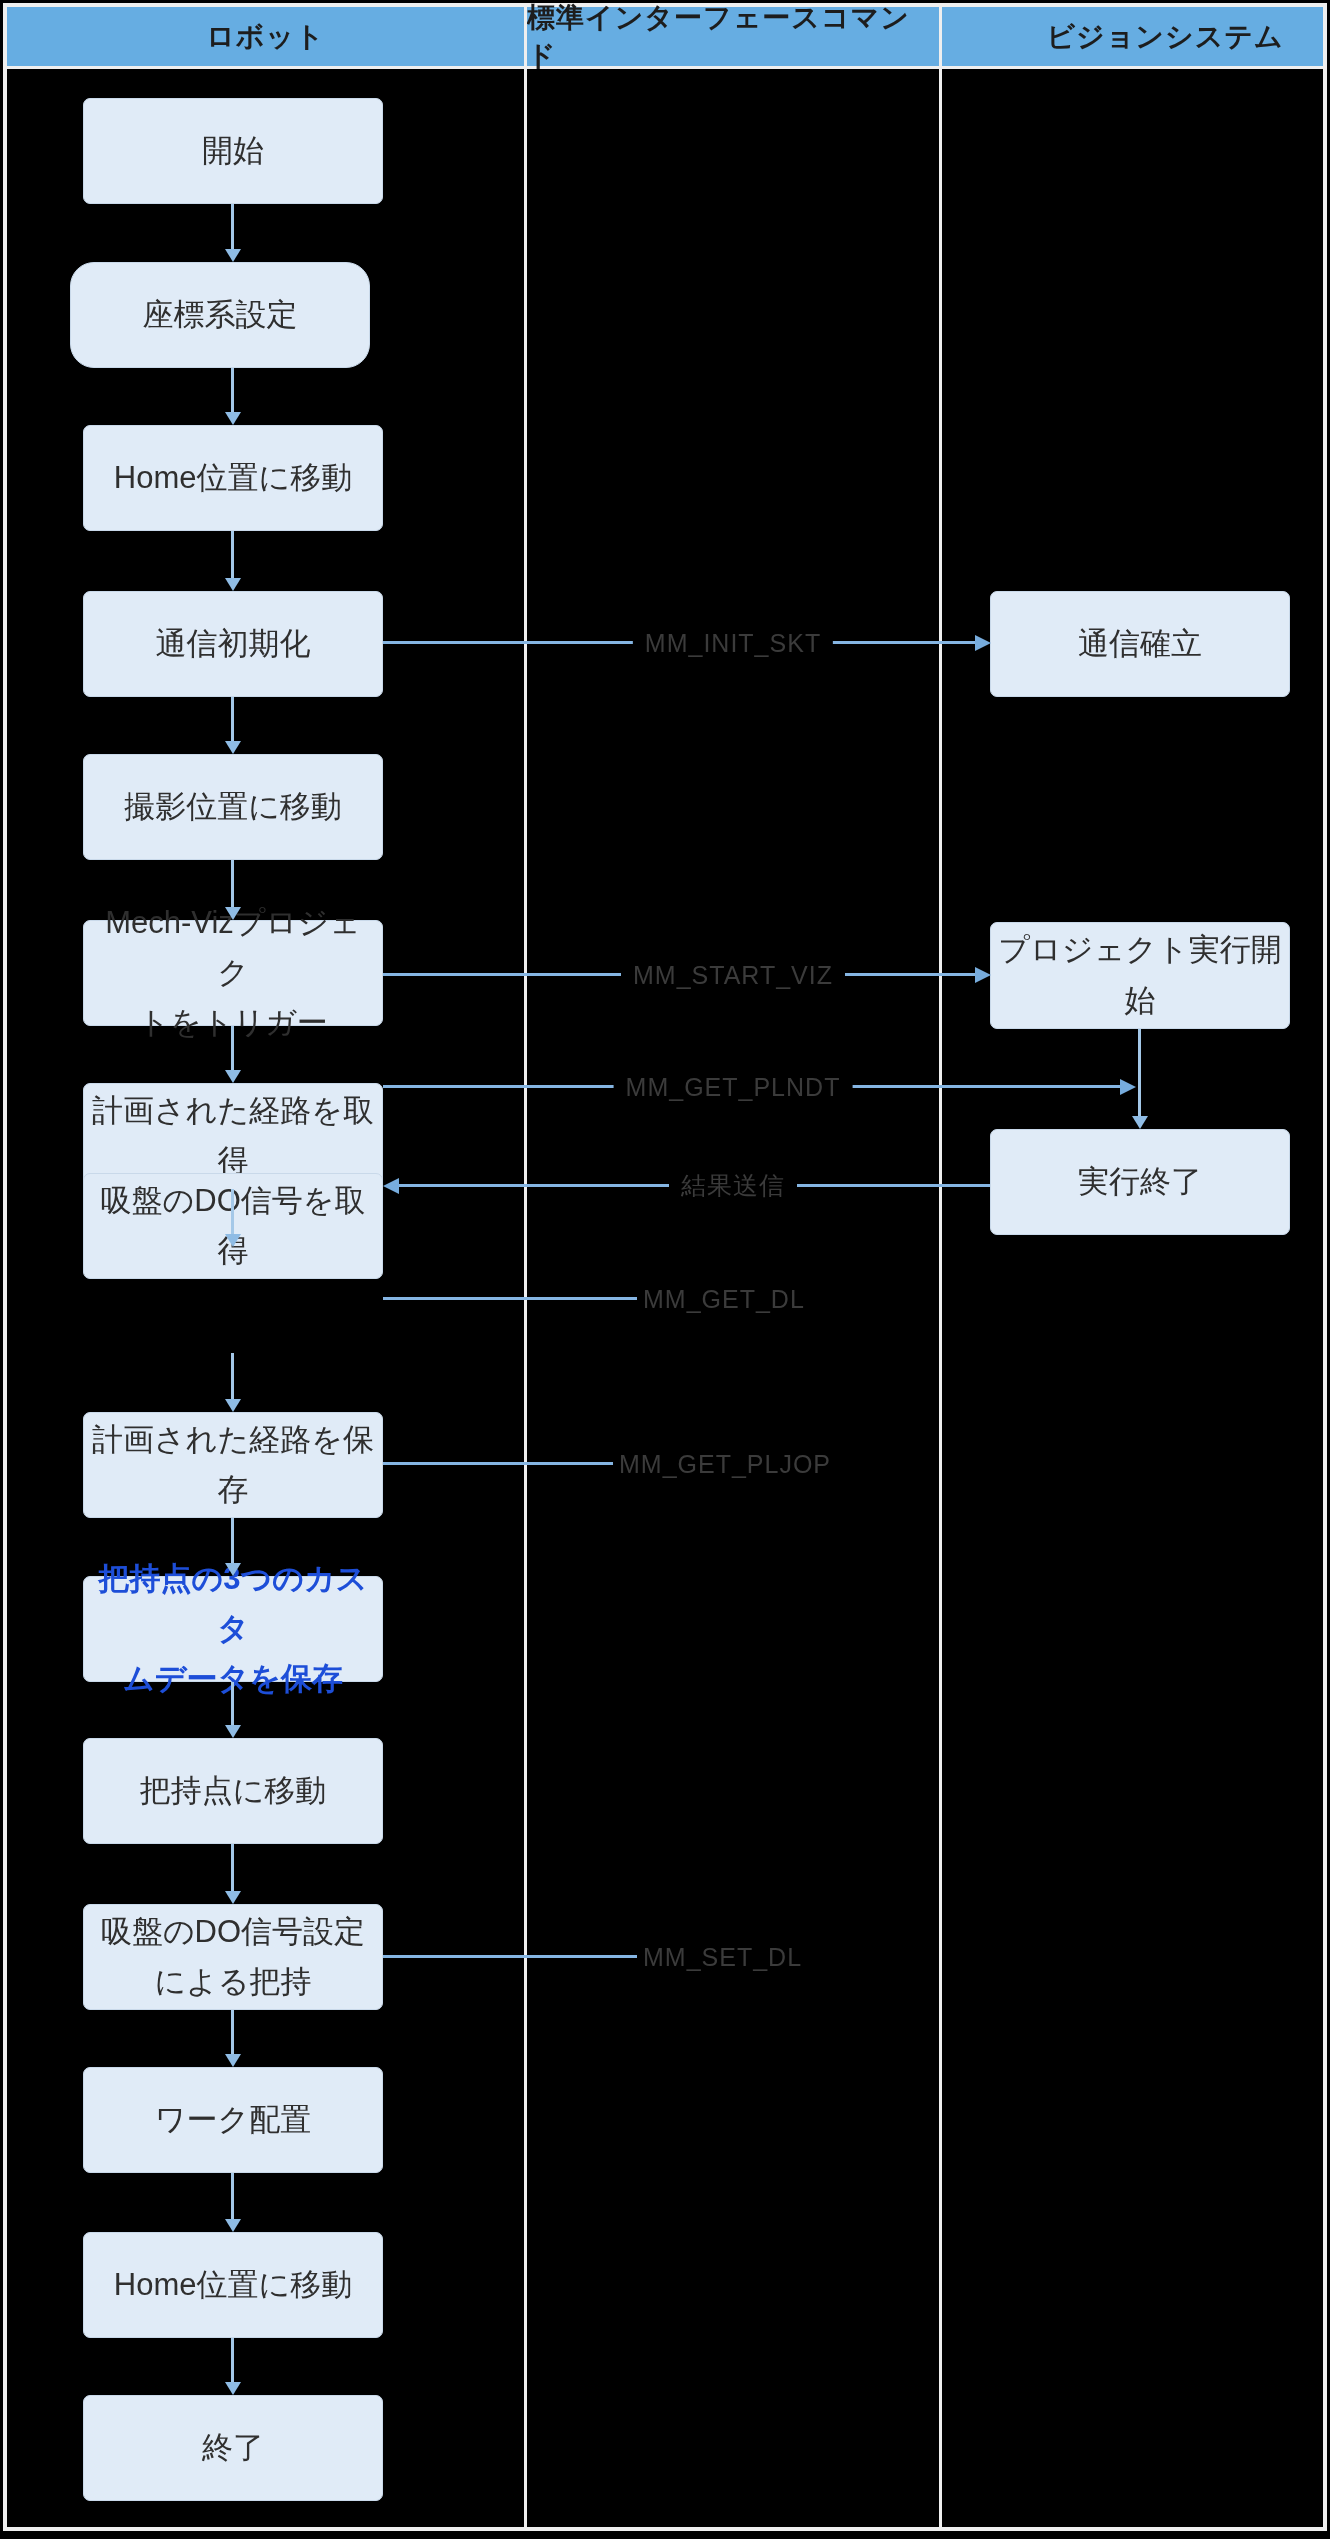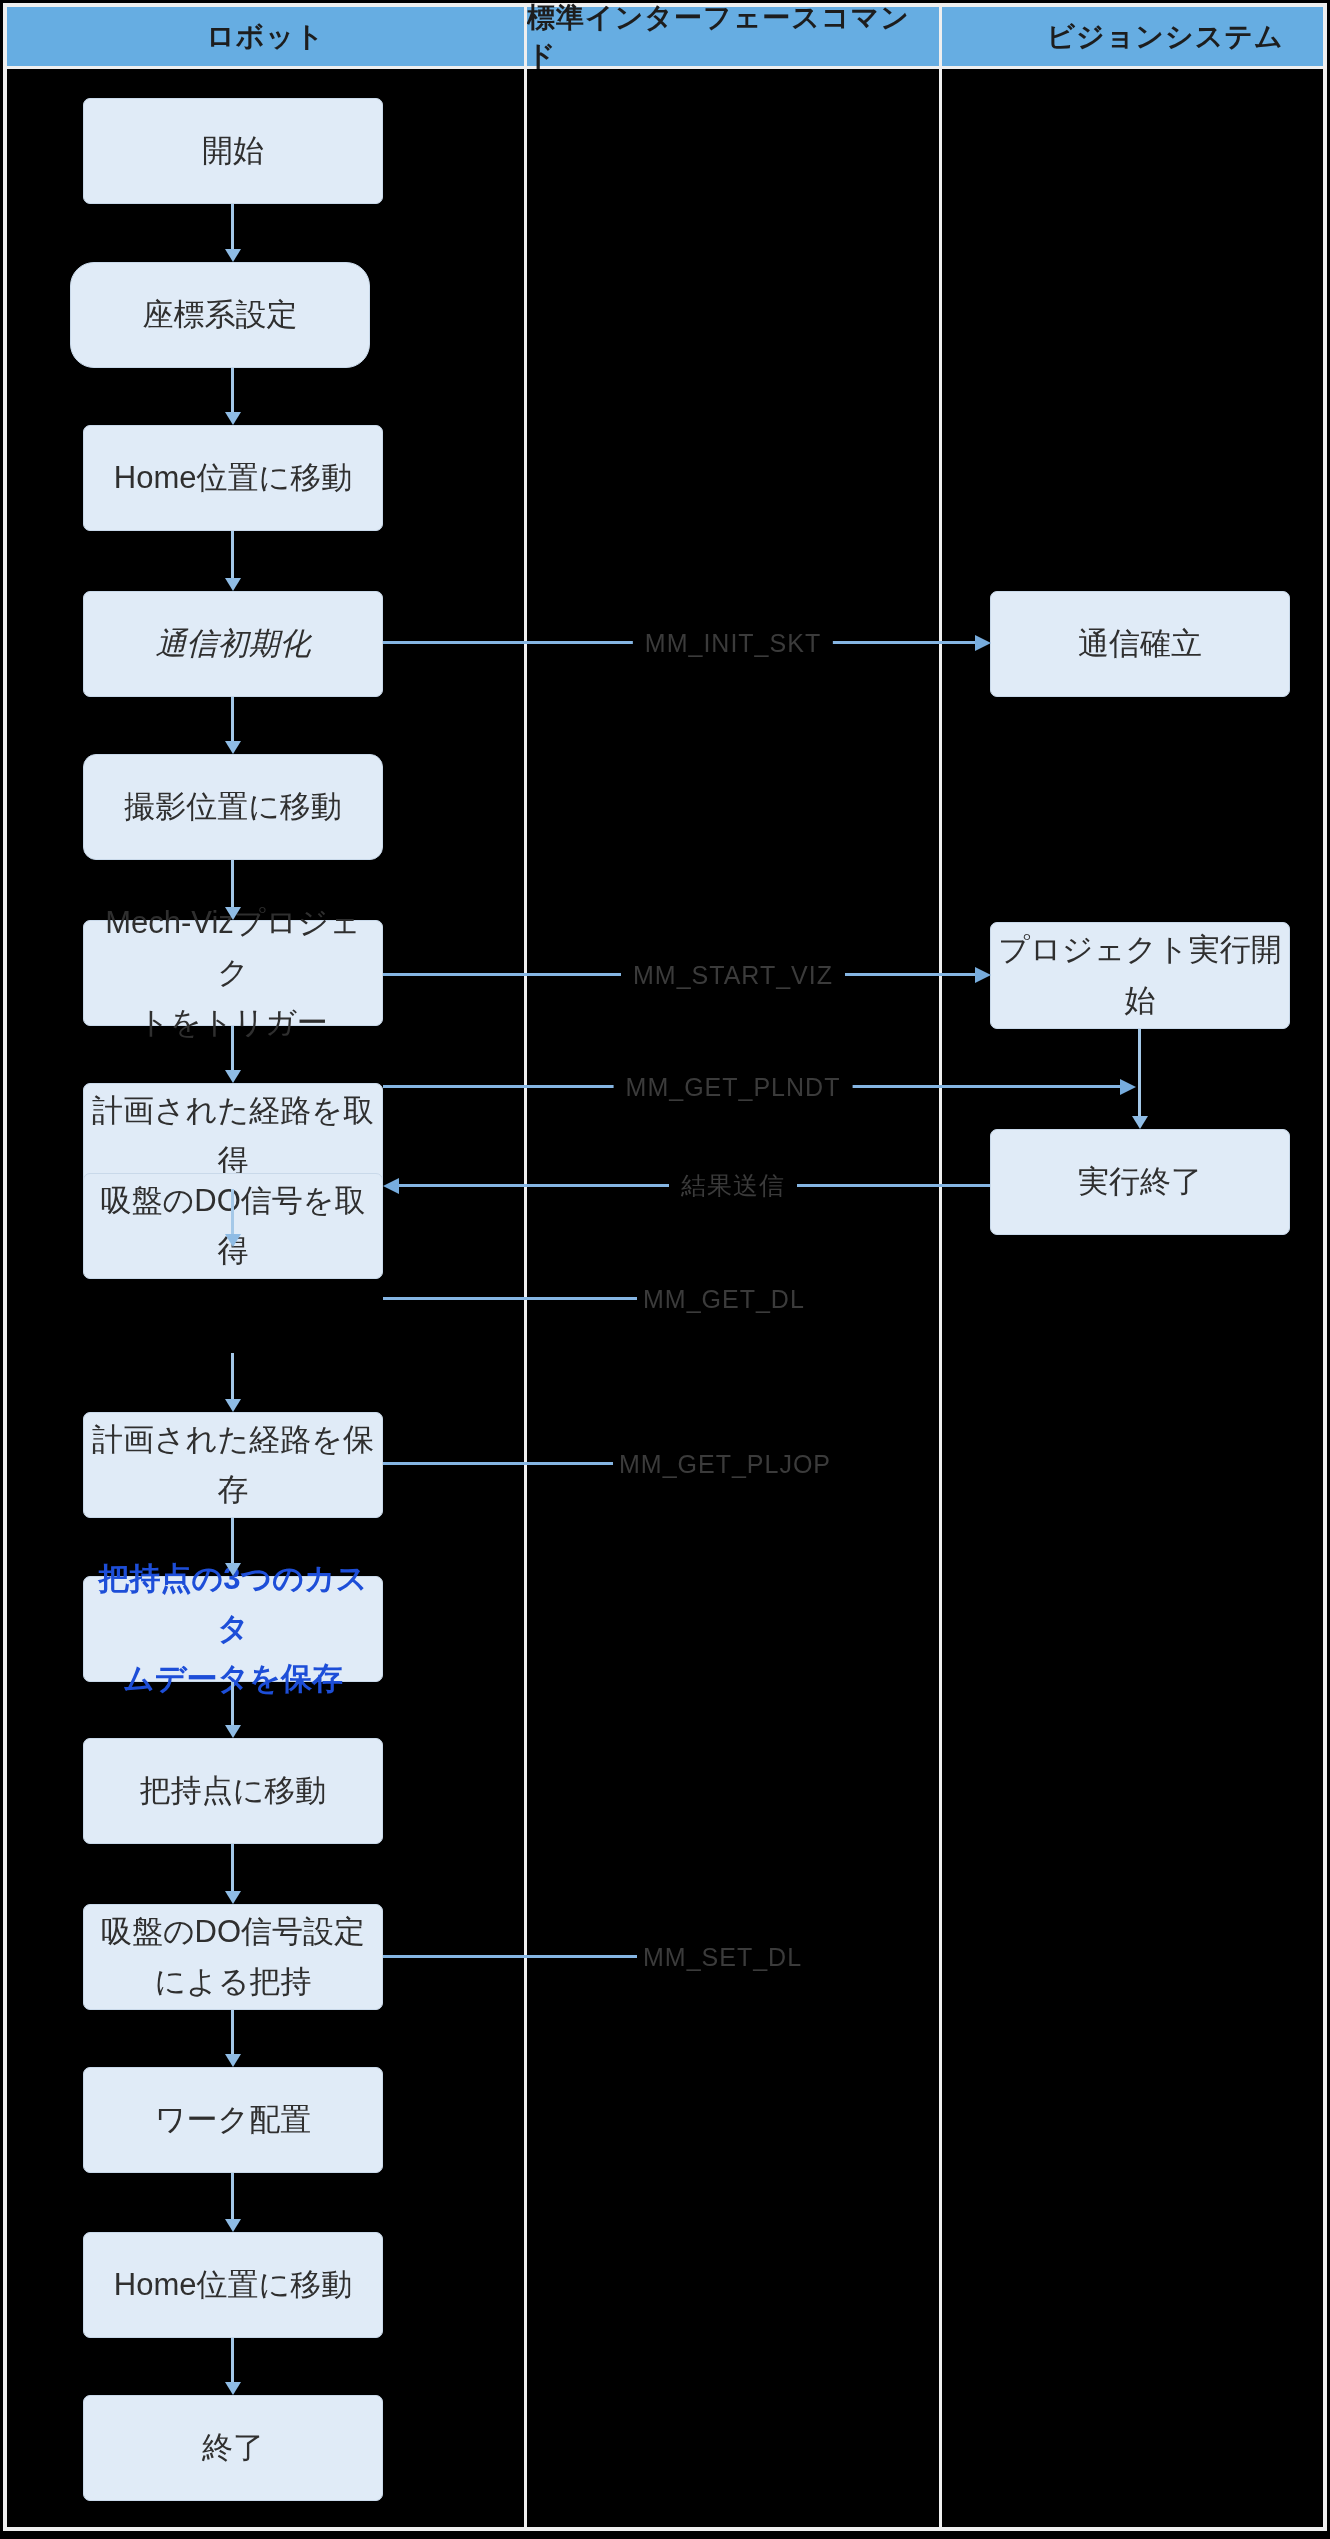--- a/index.html
+++ b/index.html
@@ -67,22 +67,22 @@
   <div class="hcell" style="left:7px;width:517px;">ロボット</div>
   <div class="hcell" style="left:527px;width:412px;">標準インターフェースコマンド</div>
   <div class="hcell" style="left:942px;width:446px;">ビジョンシステム</div>
 
   <div class="divider" style="left:524px;"></div>
   <div class="divider" style="left:939px;"></div>
 
   <div class="box" style="left:83px;top:98px;">開始</div>
   <div class="box" style="left:70px;top:262px;border-radius:24px;">座標系設定</div>
   <div class="box" style="left:83px;top:425px;">Home位置に移動</div>
-  <div class="box" style="left:83px;top:591px;font-style:italic;">通信初期化</div>
-  <div class="box" style="left:83px;top:754px;border-radius:13px;">撮影位置に移動</div>
+  <div class="box" style="left:83px;top:591px;">通信初期化</div>
+  <div class="box" style="left:83px;top:754px;">撮影位置に移動</div>
   <div class="box" style="left:83px;top:920px;">Mech-Vizプロジェク
 トをトリガー</div>
   <div class="box" style="left:83px;top:1083px;">計画された経路を取得</div>
   <div class="box" style="left:83px;top:1173px;">吸盤のDO信号を取得</div>
   <div class="box" style="left:83px;top:1412px;">計画された経路を保存</div>
   <div class="box bold" style="left:83px;top:1576px;">把持点の3つのカスタ
 ムデータを保存</div>
   <div class="box" style="left:83px;top:1904px;">吸盤のDO信号設定
 による把持</div>
   <div class="box" style="left:83px;top:1738px;">把持点に移動</div>

